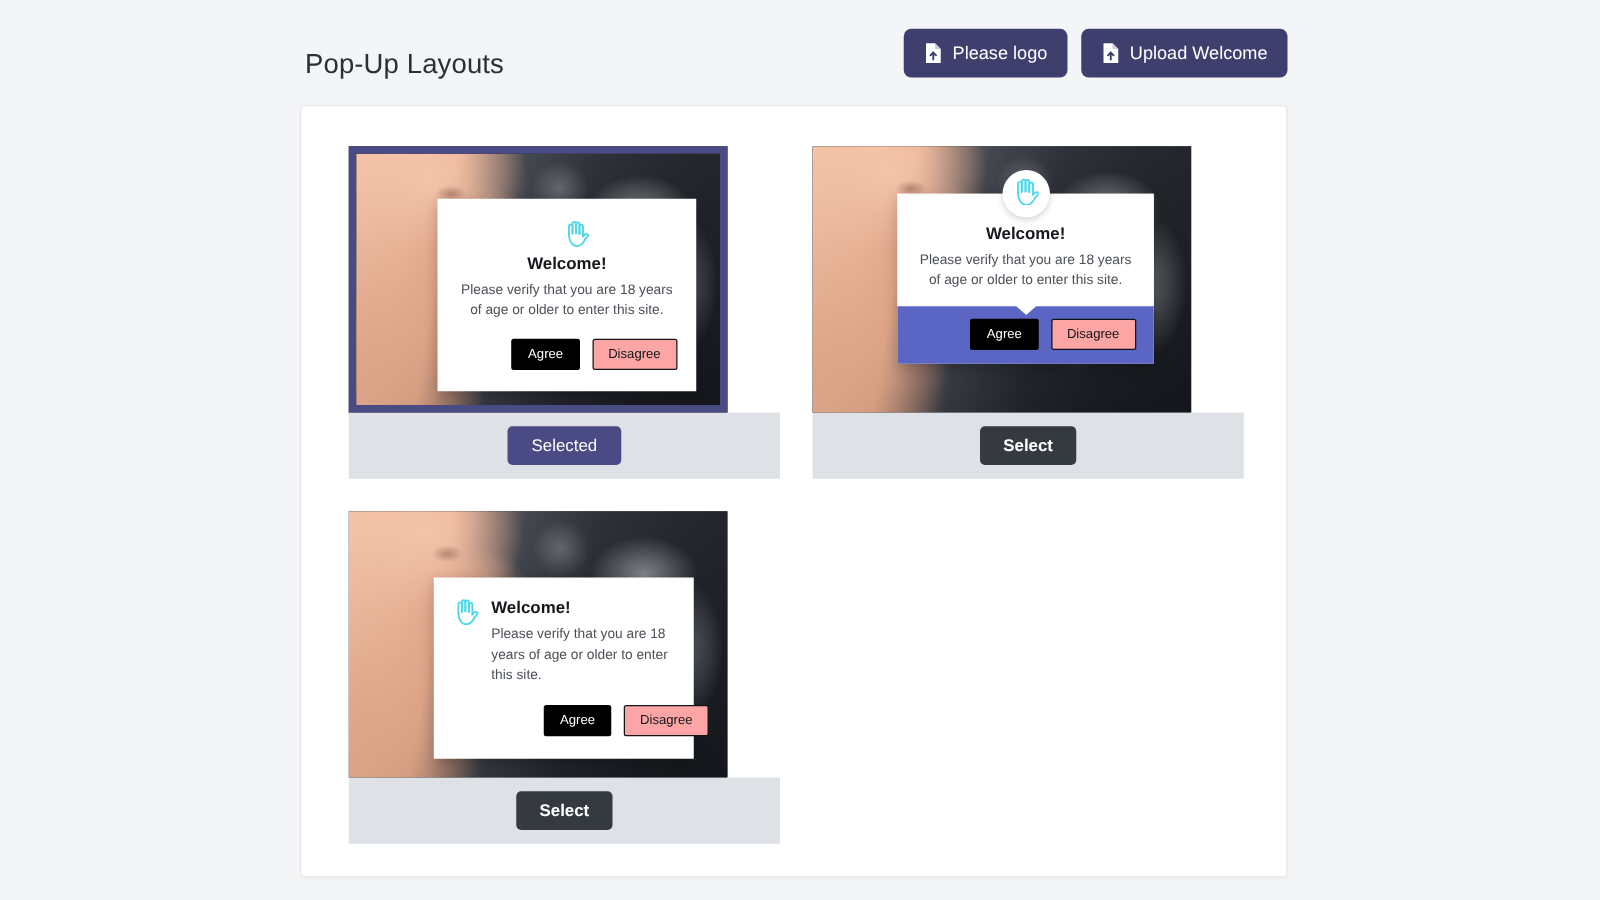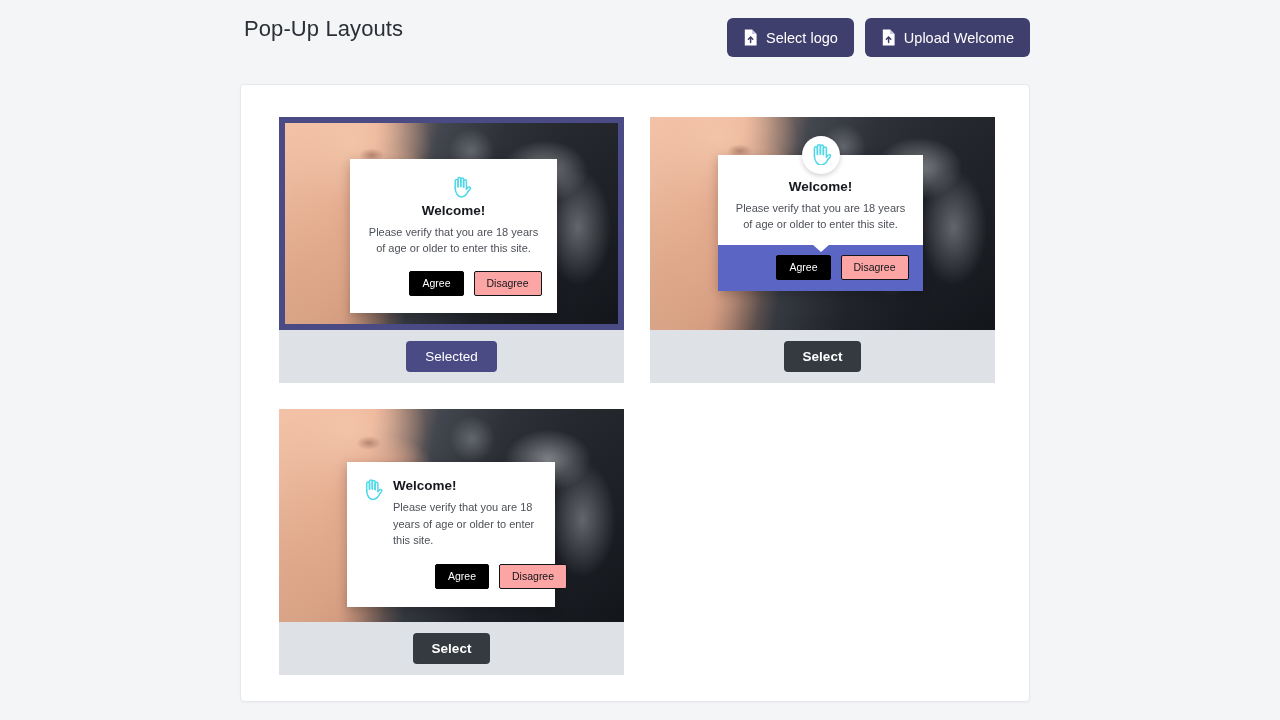--- a/index.html
+++ b/index.html
@@ -10,21 +10,21 @@
     background: #f4f5f7;
     font-family: "Liberation Sans", sans-serif;
     overflow: hidden;
   }
 
   
   .header {
     position: absolute;
     left: 244px; top: 18px;
     width: 786px; height: 44px;
-    display: flex; align-items: flex-start; justify-content: space-between;
+    display: flex; align-items: flex-end; justify-content: space-between;
   }
   .page-title {
     font-size: 22px;
     font-weight: 400;
     color: #2b2f36;
     letter-spacing: 0.1px;
     line-height: 1;
   }
   .header-actions { display: flex; gap: 11px; }
   .btn-upload {
@@ -60,21 +60,21 @@
     gap: 26px 26px;
   }
 
   
   .layout-card {
     width: 345px;
     background: #ffffff;
   }
   .preview {
     position: relative;
-    width: 345px; height: 213px;
+    width: 303px; height: 213px;
     overflow: hidden;
     background: #1d2127;
   }
   .layout-card.selected .preview {
     border: 6px solid #4a4a84;
     height: 213px;
   }
   
   .photo {
     position: absolute; inset: 0;
@@ -217,21 +217,21 @@
   <div class="header-actions">
 
     <button class="btn-upload">
       <span class="ico">
         <svg width="15" height="17" viewBox="0 0 15 17">
           <path d="M1.8 0.6 H9.0 L13.6 5.1 V16.4 H1.8 Z" fill="#ffffff"></path>
           <path d="M9.0 0.6 V5.1 H13.6 Z" fill="#c9cbe0"></path>
           <path d="M7.6 13.6 V8.6 M7.6 8.0 L5.4 10.3 M7.6 8.0 L9.8 10.3" stroke="#3f3f6e" stroke-width="1.5" fill="none" stroke-linecap="round"></path>
         </svg>
       </span>
-      <span>Select logo</span>
+      <span>Please logo</span>
     </button>
 
     <button class="btn-upload">
       <span class="ico">
         <svg width="15" height="17" viewBox="0 0 15 17">
           <path d="M1.8 0.6 H9.0 L13.6 5.1 V16.4 H1.8 Z" fill="#ffffff"></path>
           <path d="M9.0 0.6 V5.1 H13.6 Z" fill="#c9cbe0"></path>
           <path d="M7.6 13.6 V8.6 M7.6 8.0 L5.4 10.3 M7.6 8.0 L9.8 10.3" stroke="#3f3f6e" stroke-width="1.5" fill="none" stroke-linecap="round"></path>
         </svg>
       </span>

